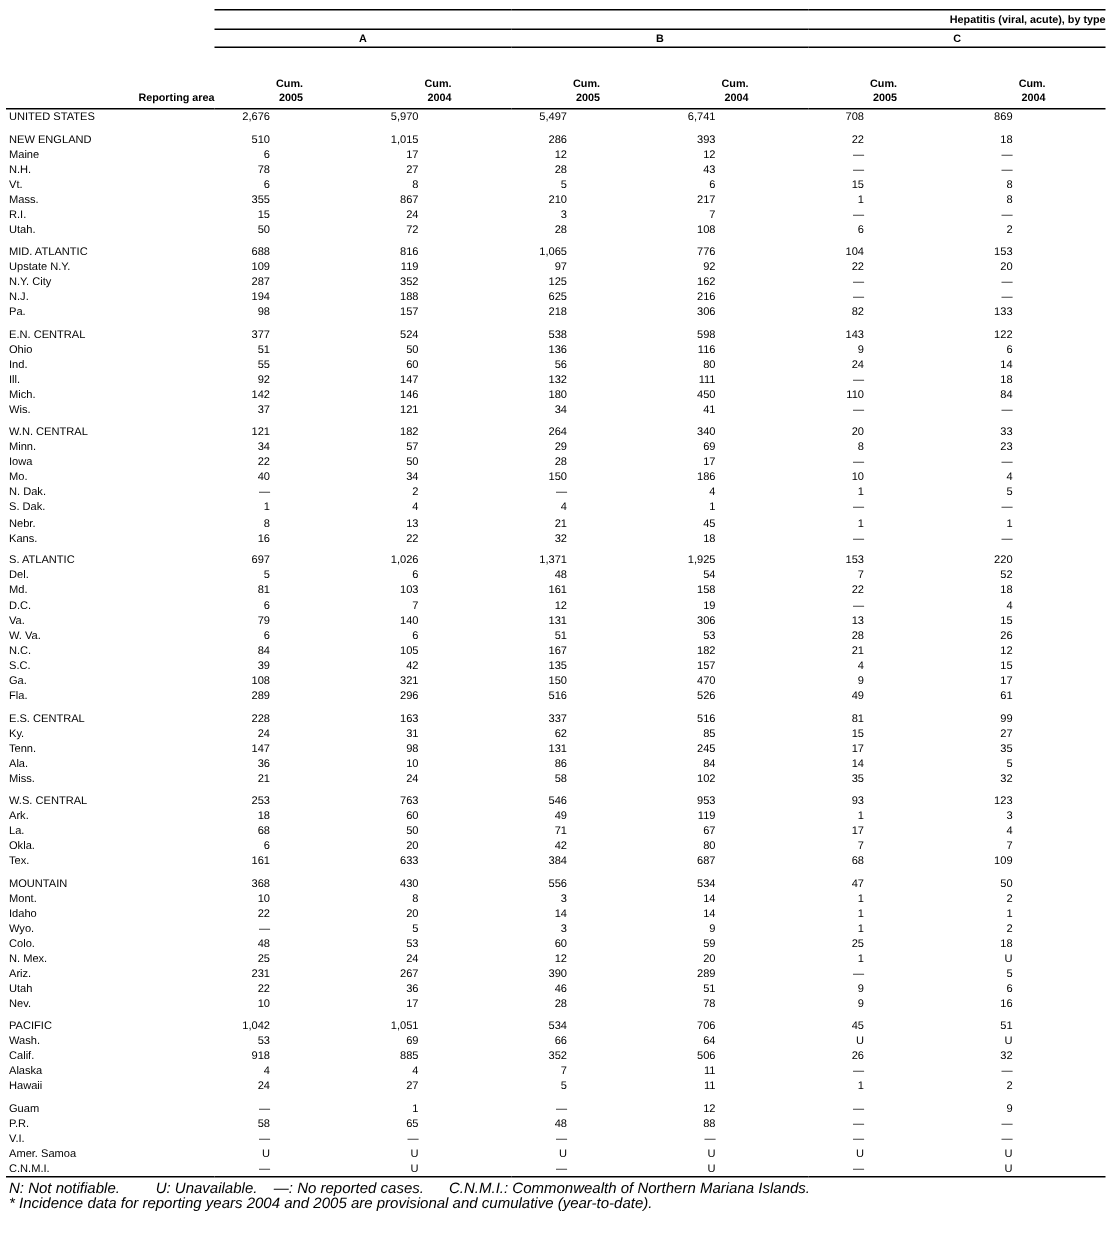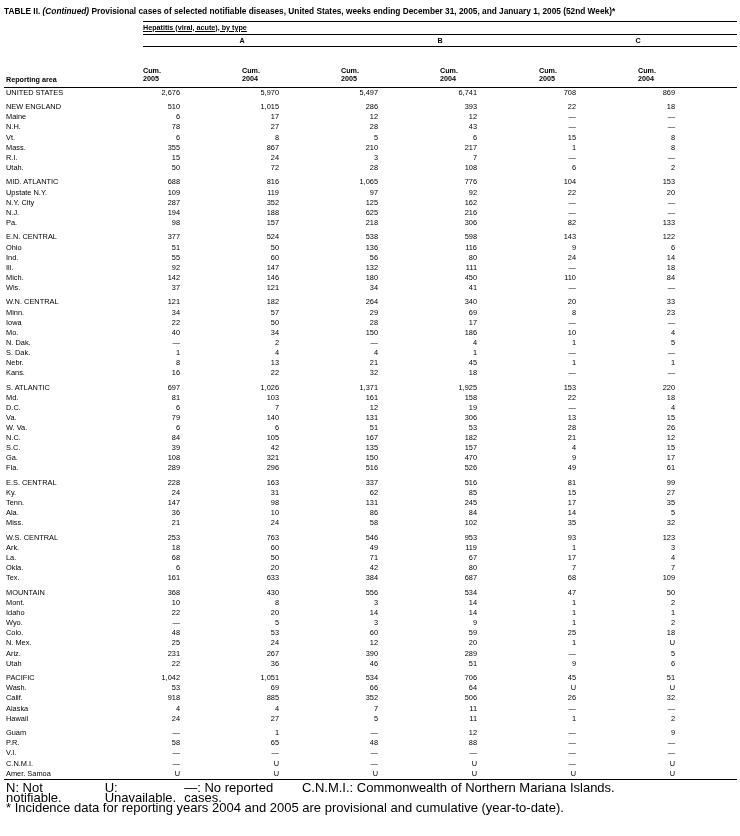--- a/index.html
+++ b/index.html
@@ -17,51 +17,45 @@
   .title .it { font-style:italic; }
 
   table { border-collapse:collapse; width:733px; table-layout:fixed; border-bottom:1px solid #000; }
   col.c-area { width:139px; }
   col.c-num  { width:99px; }
 
   th, td { font-size:7.4px; font-weight:normal; padding:0; vertical-align:bottom; }
   thead th { font-weight:bold; font-size:7.2px; }
 
   .disease-group {
-    text-align:left;
+    text-align:right;
     border-top:1px solid #000; border-bottom:1px solid #000;
     padding:1px 0 2px;
-    text-decoration:underline;
   }
   .subgroup { text-align:center; border-bottom:1px solid #000; padding:1px 0; }
-  .colhead  { text-align:left; padding:20px 40px 3px 0; line-height:8.6px; }
-  .area-label { text-align:left; padding:0 0 3px 2px; }
+  .colhead  { text-align:right; padding:20px 40px 3px 0; line-height:8.6px; }
+  .area-label { text-align:right; padding:0 0 3px 2px; }
   .colhead-row th { border-bottom:1px solid #000; }
 
   tbody td { line-height:10.1px; }
   td.area { text-align:left; padding-left:2px; white-space:nowrap; }
   td.num  { text-align:right; padding-right:62px; white-space:nowrap; }
   tr.gap td { padding-top:4.5px; }
 
-  .footnotes { font-size:13px; line-height:10px; padding:3px 0 0 2px; width:733px; }
+  .footnotes { font-size:10px; line-height:10px; padding:3px 0 0 2px; width:733px;font-style:italic; }
   .fn-line1 span { display:inline-block; vertical-align:top; }
   .fn-1 { width:95px; }
   .fn-2 { width:76px; }
   .fn-3 { width:114px; }
 </style>
 </head>
 <body>
 
 <div class="page">
 
-  <div class="title">
-    <span>TABLE II.</span>
-    <span class="it">(Continued)</span>
-    <span>Provisional cases of selected notifiable diseases, United States, weeks ending December 31, 2005, and January 1, 2005 (52nd Week)*</span>
-  </div>
 
   <table>
     <colgroup>
       <col class="c-area">
       <col class="c-num">
         <col class="c-num">
         <col class="c-num">
       <col class="c-num">
         <col class="c-num">
         <col class="c-num">
@@ -352,20 +346,29 @@
         <tr class="gap">
           <td class="area">S. ATLANTIC</td>
           <td class="num">697</td>
           <td class="num">1,026</td>
           <td class="num">1,371</td>
           <td class="num">1,925</td>
           <td class="num">153</td>
           <td class="num">220</td>
         </tr>
         <tr>
+          <td class="area">Del.</td>
+          <td class="num">5</td>
+          <td class="num">6</td>
+          <td class="num">48</td>
+          <td class="num">54</td>
+          <td class="num">7</td>
+          <td class="num">52</td>
+        </tr>
+        <tr>
           <td class="area">Md.</td>
           <td class="num">81</td>
           <td class="num">103</td>
           <td class="num">161</td>
           <td class="num">158</td>
           <td class="num">22</td>
           <td class="num">18</td>
         </tr>
         <tr>
           <td class="area">D.C.</td>
@@ -585,20 +588,29 @@
         </tr>
         <tr>
           <td class="area">Utah</td>
           <td class="num">22</td>
           <td class="num">36</td>
           <td class="num">46</td>
           <td class="num">51</td>
           <td class="num">9</td>
           <td class="num">6</td>
         </tr>
+        <tr>
+          <td class="area">Nev.</td>
+          <td class="num">10</td>
+          <td class="num">17</td>
+          <td class="num">28</td>
+          <td class="num">78</td>
+          <td class="num">9</td>
+          <td class="num">16</td>
+        </tr>
         <tr class="gap">
           <td class="area">PACIFIC</td>
           <td class="num">1,042</td>
           <td class="num">1,051</td>
           <td class="num">534</td>
           <td class="num">706</td>
           <td class="num">45</td>
           <td class="num">51</td>
         </tr>
         <tr>
@@ -658,35 +670,35 @@
         <tr>
           <td class="area">V.I.</td>
           <td class="num">—</td>
           <td class="num">—</td>
           <td class="num">—</td>
           <td class="num">—</td>
           <td class="num">—</td>
           <td class="num">—</td>
         </tr>
         <tr>
+          <td class="area">Amer. Samoa</td>
+          <td class="num">U</td>
+          <td class="num">U</td>
+          <td class="num">U</td>
+          <td class="num">U</td>
+          <td class="num">U</td>
+          <td class="num">U</td>
+        </tr>
+        <tr>
           <td class="area">C.N.M.I.</td>
           <td class="num">—</td>
           <td class="num">U</td>
           <td class="num">—</td>
           <td class="num">U</td>
           <td class="num">—</td>
-          <td class="num">U</td>
-        </tr>
-        <tr>
-          <td class="area">Amer. Samoa</td>
-          <td class="num">U</td>
-          <td class="num">U</td>
-          <td class="num">U</td>
-          <td class="num">U</td>
-          <td class="num">U</td>
           <td class="num">U</td>
         </tr>
       </tbody>
   </table>
 
   <div class="footnotes">
     <div class="fn-line1">
       <span class="fn-1">N: Not notifiable.</span>
       <span class="fn-2">U: Unavailable.</span>
       <span class="fn-3">—: No reported cases.</span>

